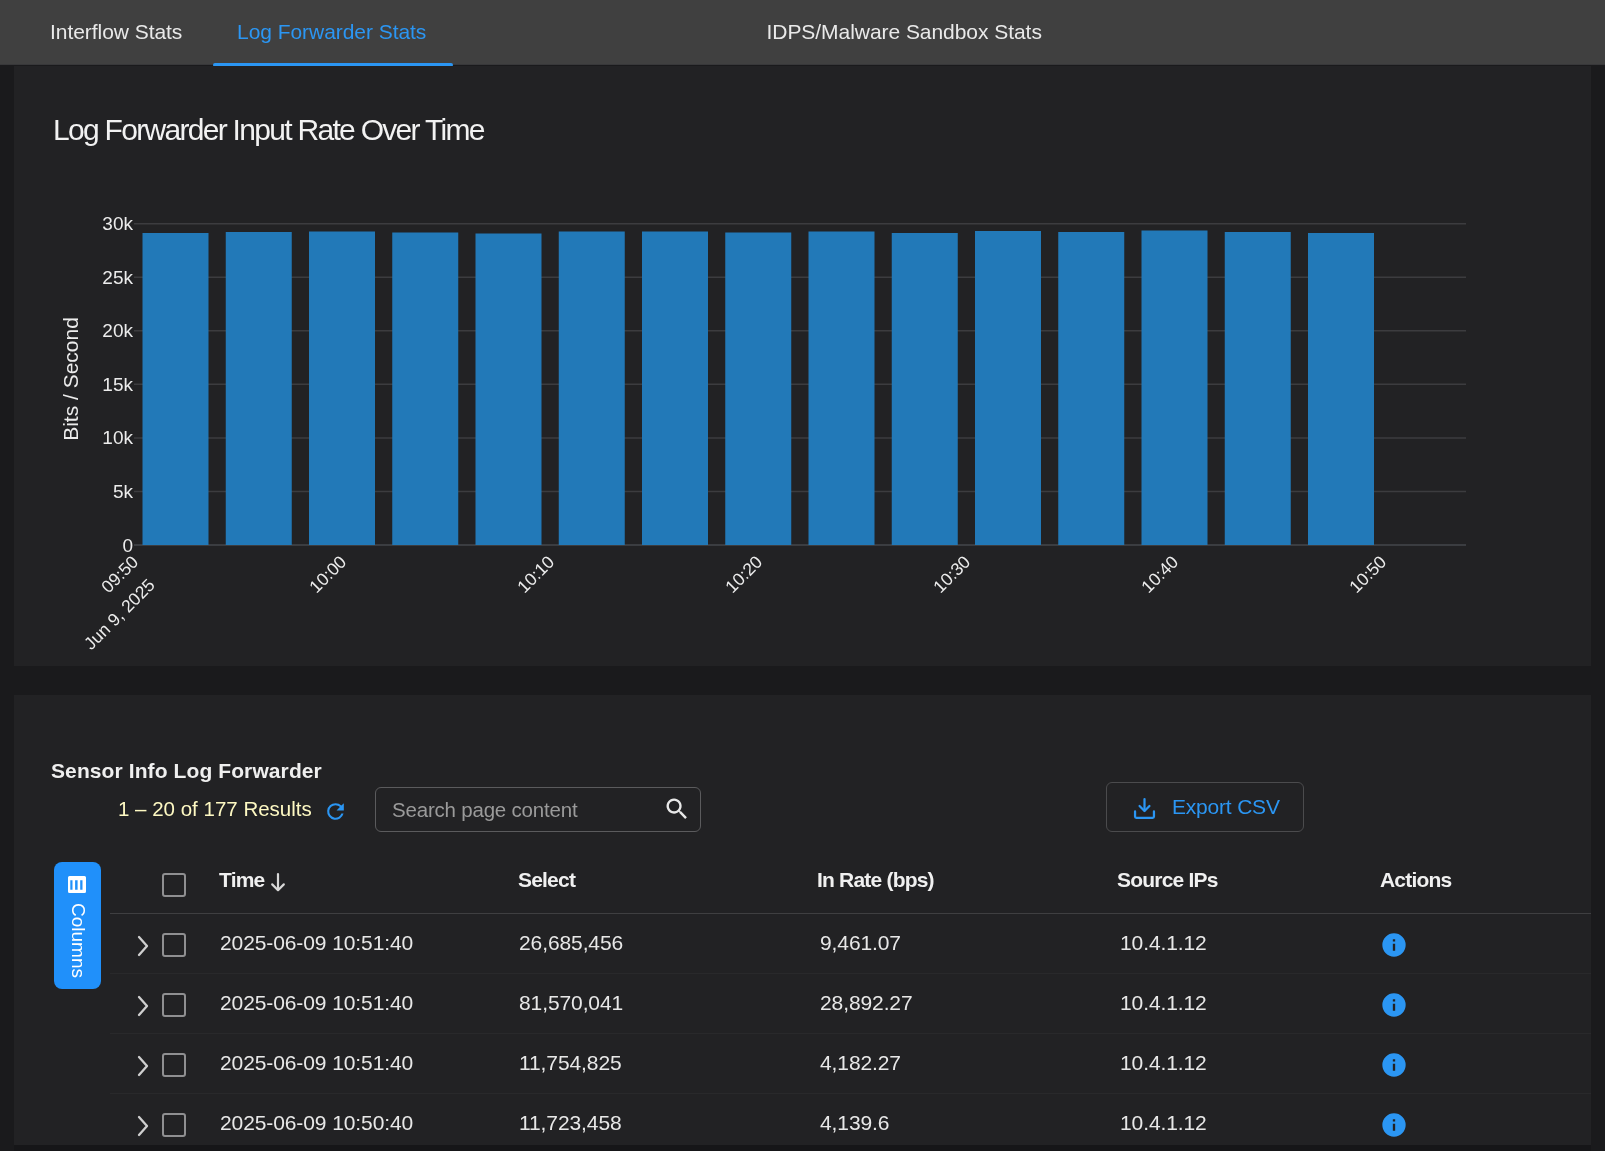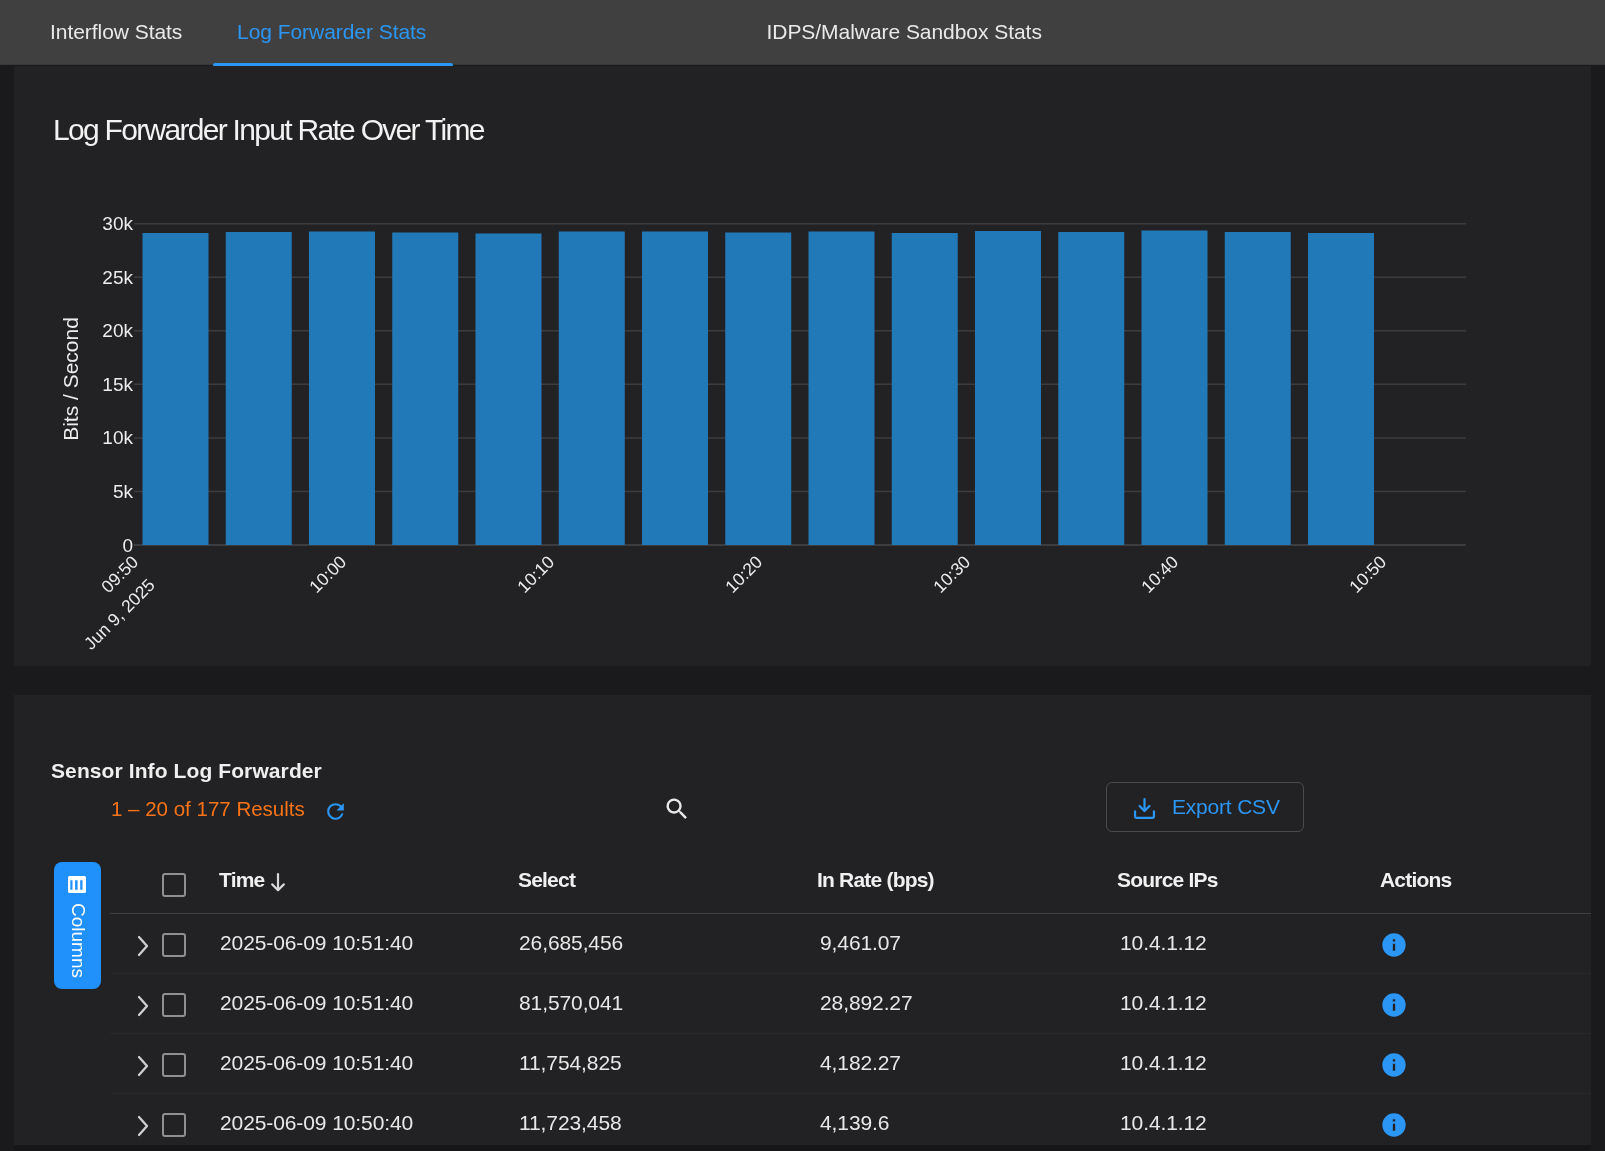--- a/index.html
+++ b/index.html
@@ -14,21 +14,21 @@
   .tab.active { color:#2b96f3; }
   #tabul { position:absolute; left:213px; top:62.5px; width:240px; height:4.5px; background:#2b96f3; border-radius:2px; }
 
   
   #chartpanel { left:14px; top:66px; width:1577px; height:600px; }
   #charttitle { position:absolute; left:39px; top:47px; font-size:30px; letter-spacing:-1.7px; color:#f2f2f2; }
 
   
   #tablepanel { left:14px; top:695px; width:1577px; height:456px; }
   #sensortitle { position:absolute; left:37px; top:32px; font-size:21px; letter-spacing:0.1px; font-weight:700; color:#efefef;margin-top:32px; }
-  #results { position:absolute; left:97px; top:102px; font-size:20.5px; letter-spacing:0px; color:#f97316; }
+  #results { position:absolute; left:104px; top:102px; font-size:20.5px; letter-spacing:0px; color:#fef9c3; }
   #searchbox { position:absolute; left:361px; top:92px; width:326px; height:45px; border:1.5px solid #5b5b5d; border-radius:6px; }
   #searchph { position:absolute; left:16px; top:10px; font-size:20.5px; letter-spacing:-0.2px; color:#9a9a9a; }
   .btn { position:absolute; top:87px; height:50px; border:1.5px solid #4b4b4d; border-radius:6px; color:#2b96f3; font-size:21px; letter-spacing:-0.2px; }
   #exportbtn { left:1092px; width:198px;text-decoration:underline; }
   #selectbtn { left:1307px; width:218px; }
   .btntext { position:absolute; top:12px; }
 
   #colbtn { position:absolute; left:40px; top:167px; width:47px; height:127px; background:#2090fa; border-radius:8px; }
   #colbtn .vtext { position:absolute; left:50%; top:41px; transform:translateX(-50%); writing-mode:vertical-rl; font-size:19px; color:#fff; letter-spacing:0px; }
 
@@ -95,20 +95,23 @@
         <text transform="translate(64,313) rotate(-90)" text-anchor="middle" font-size="21" fill="#ececec" font-family="&quot;Liberation Sans&quot;, sans-serif">Bits / Second</text>
       </svg>
   </div>
 
   <div id="tablepanel" class="panel">
     <div id="sensortitle">Sensor Info Log Forwarder</div>
     <div id="results">1 – 20 of 177 Results</div>
     <svg id="refresh" width="25" height="25" viewBox="0 0 24 24" style="position:absolute;left:309px;top:104px;">
       <path d="M17.65 6.35A7.95 7.95 0 0 0 12 4a8 8 0 1 0 7.73 10h-2.08A6 6 0 1 1 12 6c1.66 0 3.14.69 4.22 1.78L13 11h7V4l-2.35 2.35z" fill="#2b96f3"></path>
     </svg>
+    <div id="searchbox">
+        <div id="searchph">Search page content</div>
+      </div>
     <svg width="28" height="28" viewBox="0 0 24 24" style="position:absolute;left:649px;top:100px;">
       <path d="M15.5 14h-.79l-.28-.27a6.5 6.5 0 1 0-.7.7l.27.28v.79l5 4.99L20.49 19l-4.99-5zm-6 0A4.5 4.5 0 1 1 14 9.5 4.5 4.5 0 0 1 9.5 14z" fill="#e8e8e8"></path>
     </svg>
 
     <div id="exportbtn" class="btn">
       <svg width="27" height="27" viewBox="0 0 24 24" style="position:absolute;left:24px;top:12px;" fill="none" stroke="#2b96f3" stroke-width="2" stroke-linecap="round" stroke-linejoin="round">
         <path d="M12 3.6v10.2"></path>
           <path d="M7.6 9.8 12 14.2l4.4-4.4"></path>
           <path d="M3.6 14.6v4.6a1.1 1.1 0 0 0 1.1 1.1h14.6a1.1 1.1 0 0 0 1.1-1.1v-4.6"></path>
       </svg>

